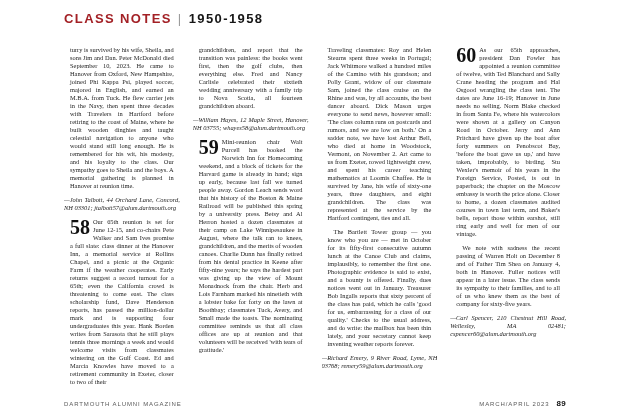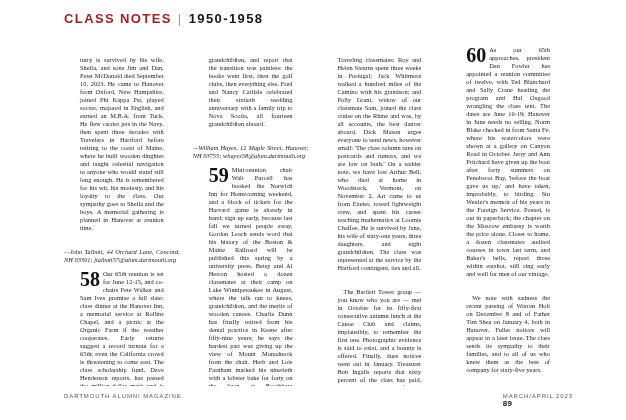--- a/index.html
+++ b/index.html
@@ -18,35 +18,35 @@
   .header .sep { color:#9a9a9a; font-weight:normal; margin:0 6px; }
   .header .range { color:#161616; }
   .columns {
     position:absolute; left:64px; right:60px; top:40px; bottom:34px;
     display:flex; gap:13px;
   }
   .col {
     flex:1 1 0; overflow:hidden; text-align:justify;
     font-size:6.4px; line-height:8px; color:#1d1d1d;
   }
-  .para { margin:16px; }
+  .para { margin:6px; }
   .para + .para.plain { text-indent:6px; }
   .class-start { margin-top:6px; }
   .class-year {
     float:left; font-weight:bold; font-size:20px; line-height:17px;
     padding:1px 3px 0 0; color:#111; font-family:"Liberation Serif", serif;
   }
   .secretary { font-style:italic; margin:3px 0 6px; color:#222; }
   .footer {
     position:absolute; left:64px; right:60px; bottom:12px;
     display:flex; justify-content:space-between; align-items:baseline;
     font-family:"Liberation Sans", sans-serif;
     font-size:6px; letter-spacing:0.9px; color:#5a5a5a; text-transform:uppercase;
   }
-  .footer .right { display:flex; align-items:baseline;flex-direction:column; }
+  .footer .right { display:flex; align-items:baseline; }
   .footer .page-num { font-weight:bold; color:#111; font-size:8px; margin-left:7px; letter-spacing:0.3px; }
 </style>
 </head>
 <body>
 
 <div class="page">
 
   <div class="header">
     <span class="label">CLASS NOTES</span>
     <span class="sep">|</span>

